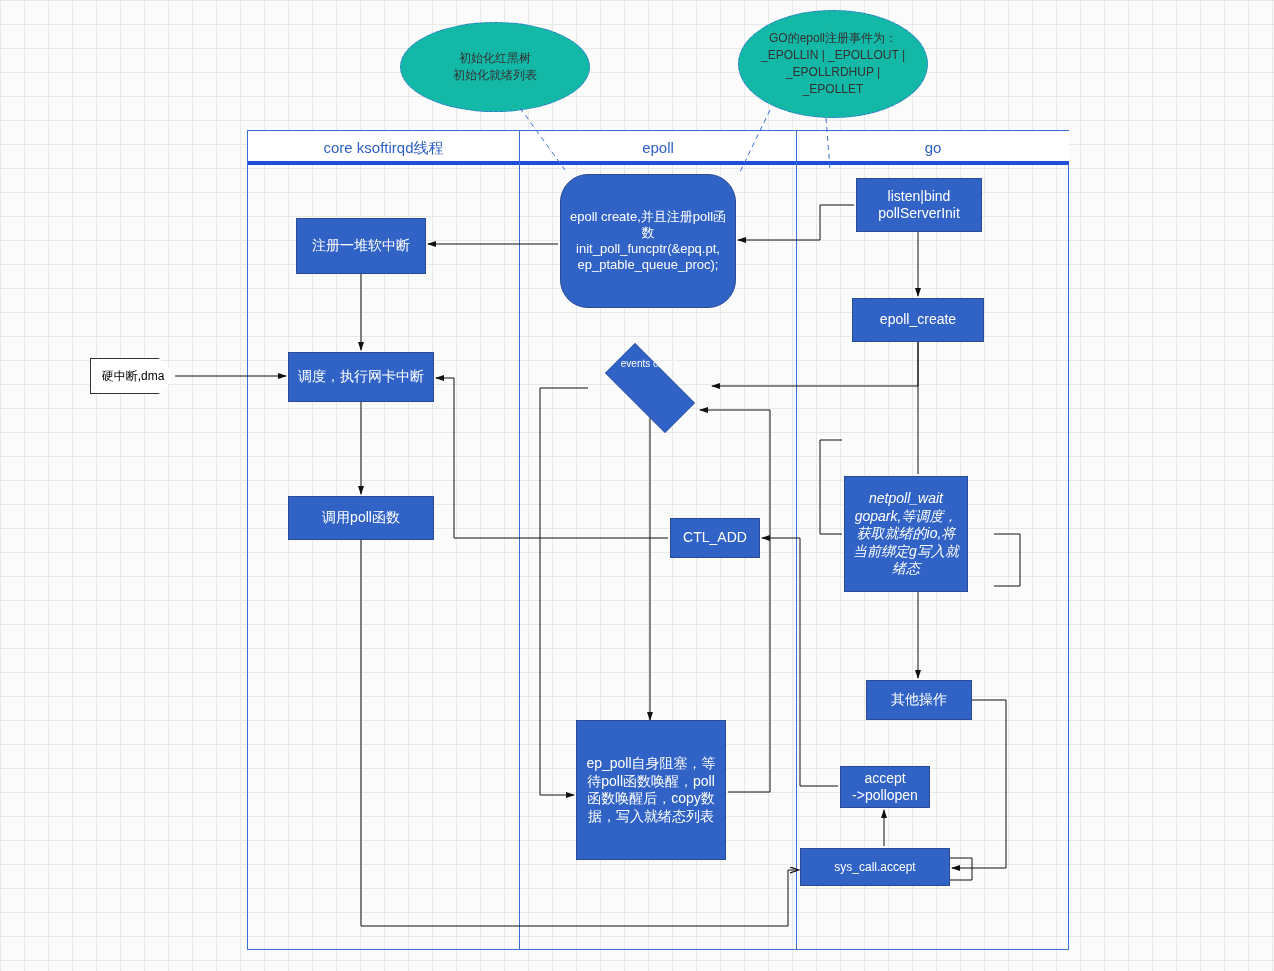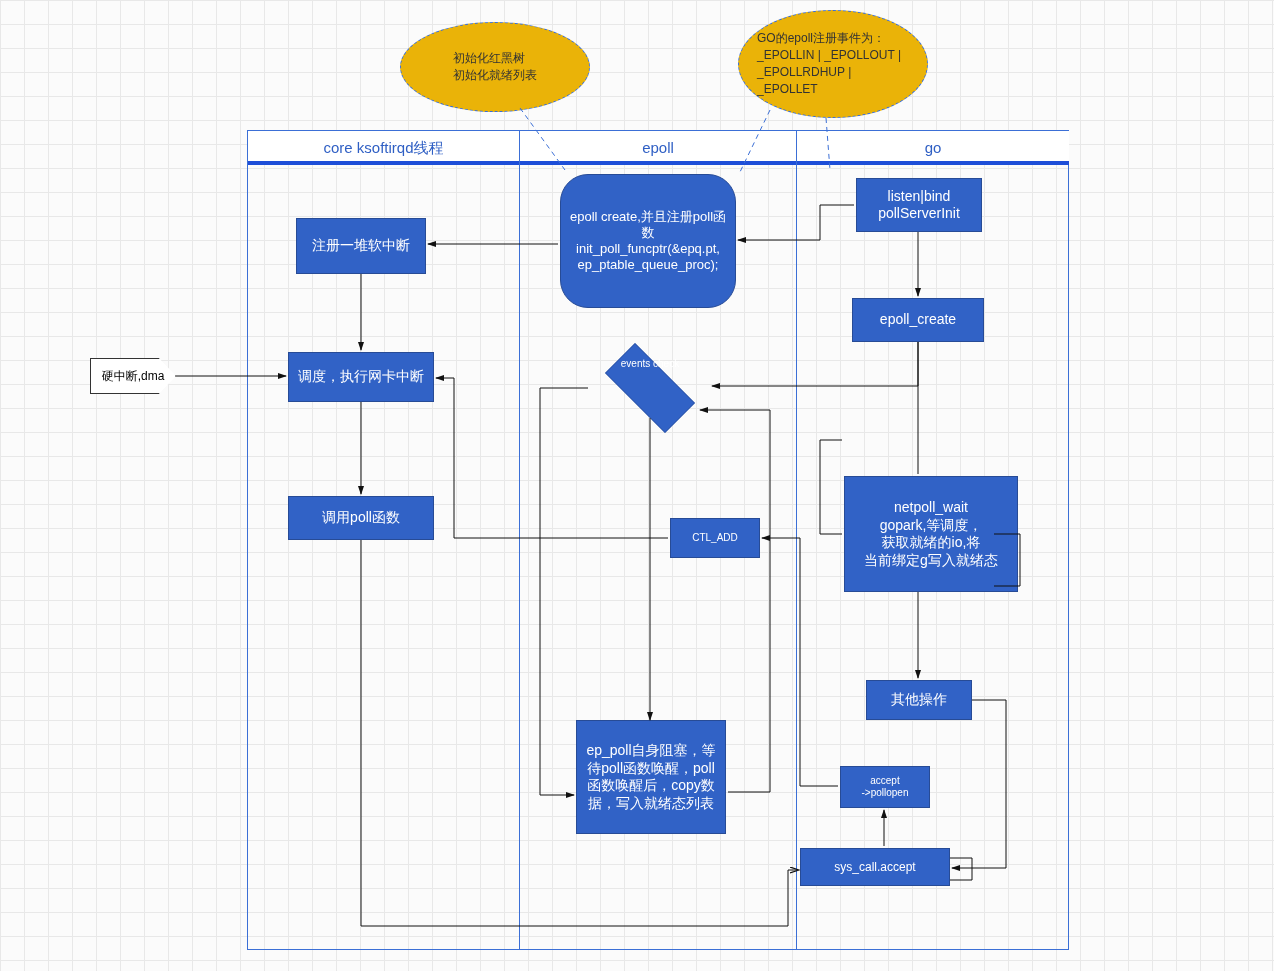--- a/index.html
+++ b/index.html
@@ -48,43 +48,44 @@
     background: #3162c6;
     color: #fff;
     border: 1px solid #274b96;
     font-size: 14px;
     display: flex; align-items: center; justify-content: center;
     text-align: center;
     padding: 16px 8px;
     line-height: 1.25;
   }
   .box.small { font-size: 12px; }
-  .box.tiny  { font-size: 10px; }
+  .box.tiny  { font-size: 14px; }
 
   .diamond {
     position: absolute;
     width: 120px; height: 60px;
     display: flex; justify-content: center;
   }
   .diamond .shape {
     position: absolute; inset: 0;
     background: #3162c6; border: 1px solid #274b96;
     transform: rotate(45deg) scale(0.707,0.707);
   }
   .diamond .lbl {
     position: relative; color: #fff; font-size: 10px;
     padding: 0 16px; text-align:center;
   }
 
   .callout {
     position: absolute;
     border: 1.5px dashed #3b6fd6;
     border-radius: 50%;
-    background: #eab308;
+    background: #14b8a6;
     display: flex; align-items: center; justify-content: center;
+    text-align: center;
     color: #333; font-size: 12px;
     padding: 10px 18px;
     line-height: 1.4;
   }
 
   .arrow-label-shape {
     position: absolute;
     background: #fff;
     border: 1px solid #333;
     font-size: 12px;
@@ -140,32 +141,32 @@
 
   <div class="diamond" style="left:590px; top:358px;">
     <div class="shape"></div>
     <span class="lbl">events check</span>
   </div>
 
   <div class="box tiny" style="left:670px; top:518px; width:90px; height:40px;">
     <span>CTL_ADD</span>
   </div>
 
-  <div class="box" style="left:576px; top:720px; width:150px; height:114px;">
+  <div class="box" style="left:576px; top:720px; width:150px; height:140px;">
     <span>ep_poll自身阻塞，等待poll函数唤醒，poll函数唤醒后，copy数据，写入就绪态列表</span>
   </div>
 
   <div class="box" style="left:856px; top:178px; width:126px; height:54px;">
     <span style="white-space:pre-line;">listen|bind
 pollServerInit</span>
   </div>
   <div class="box" style="left:852px; top:298px; width:132px; height:44px;">
     <span>epoll_create</span>
   </div>
-  <div class="box" style="left:844px; top:476px; width:174px; height:116px;">
+  <div class="box" style="left:844px; top:476px; width:124px; height:116px;font-style:italic;">
     <span style="white-space:pre-line;">netpoll_wait
 gopark,等调度，
 获取就绪的io,将
 当前绑定g写入就绪态</span>
   </div>
   <div class="box" style="left:866px; top:680px; width:106px; height:40px;">
     <span>其他操作</span>
   </div>
   <div class="box tiny" style="left:840px; top:766px; width:90px; height:42px;">
     <span style="white-space:pre-line;">accept

